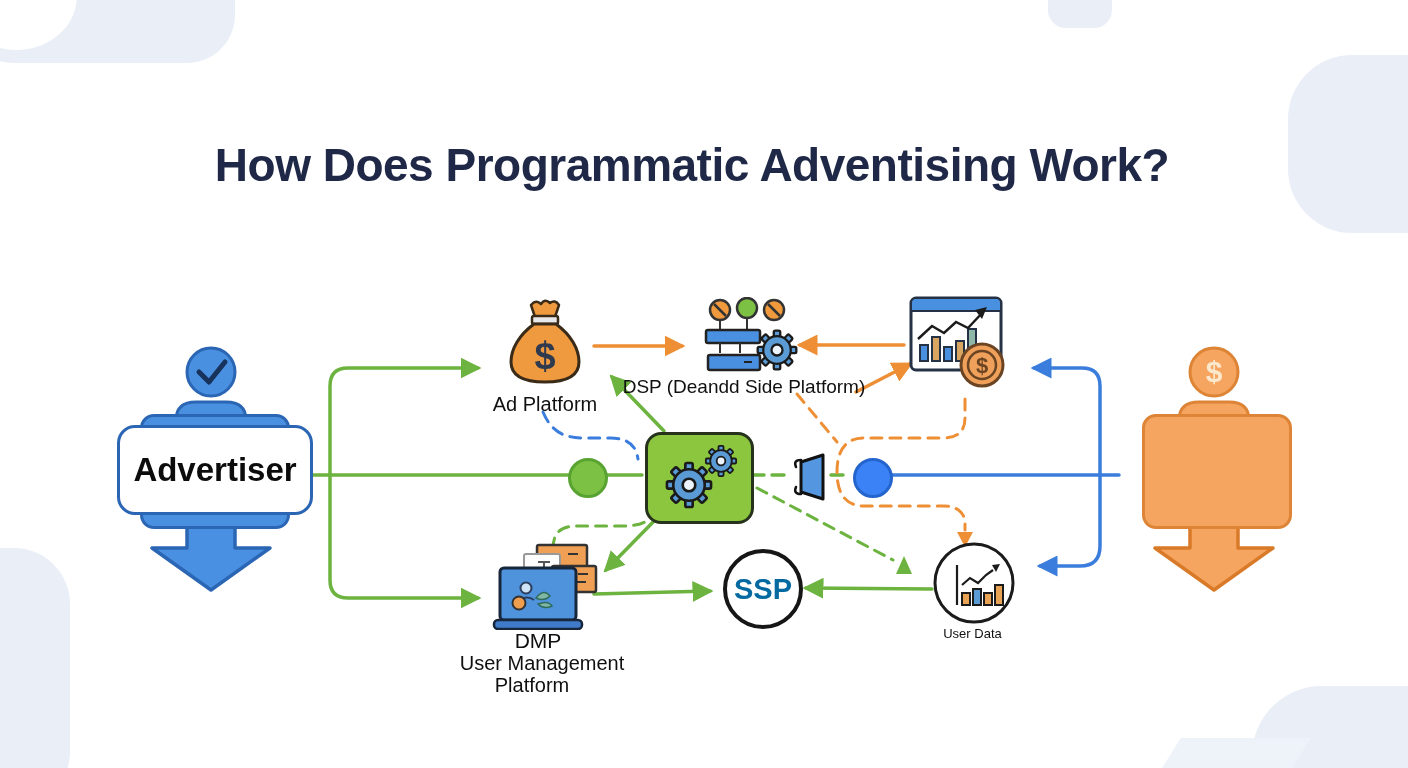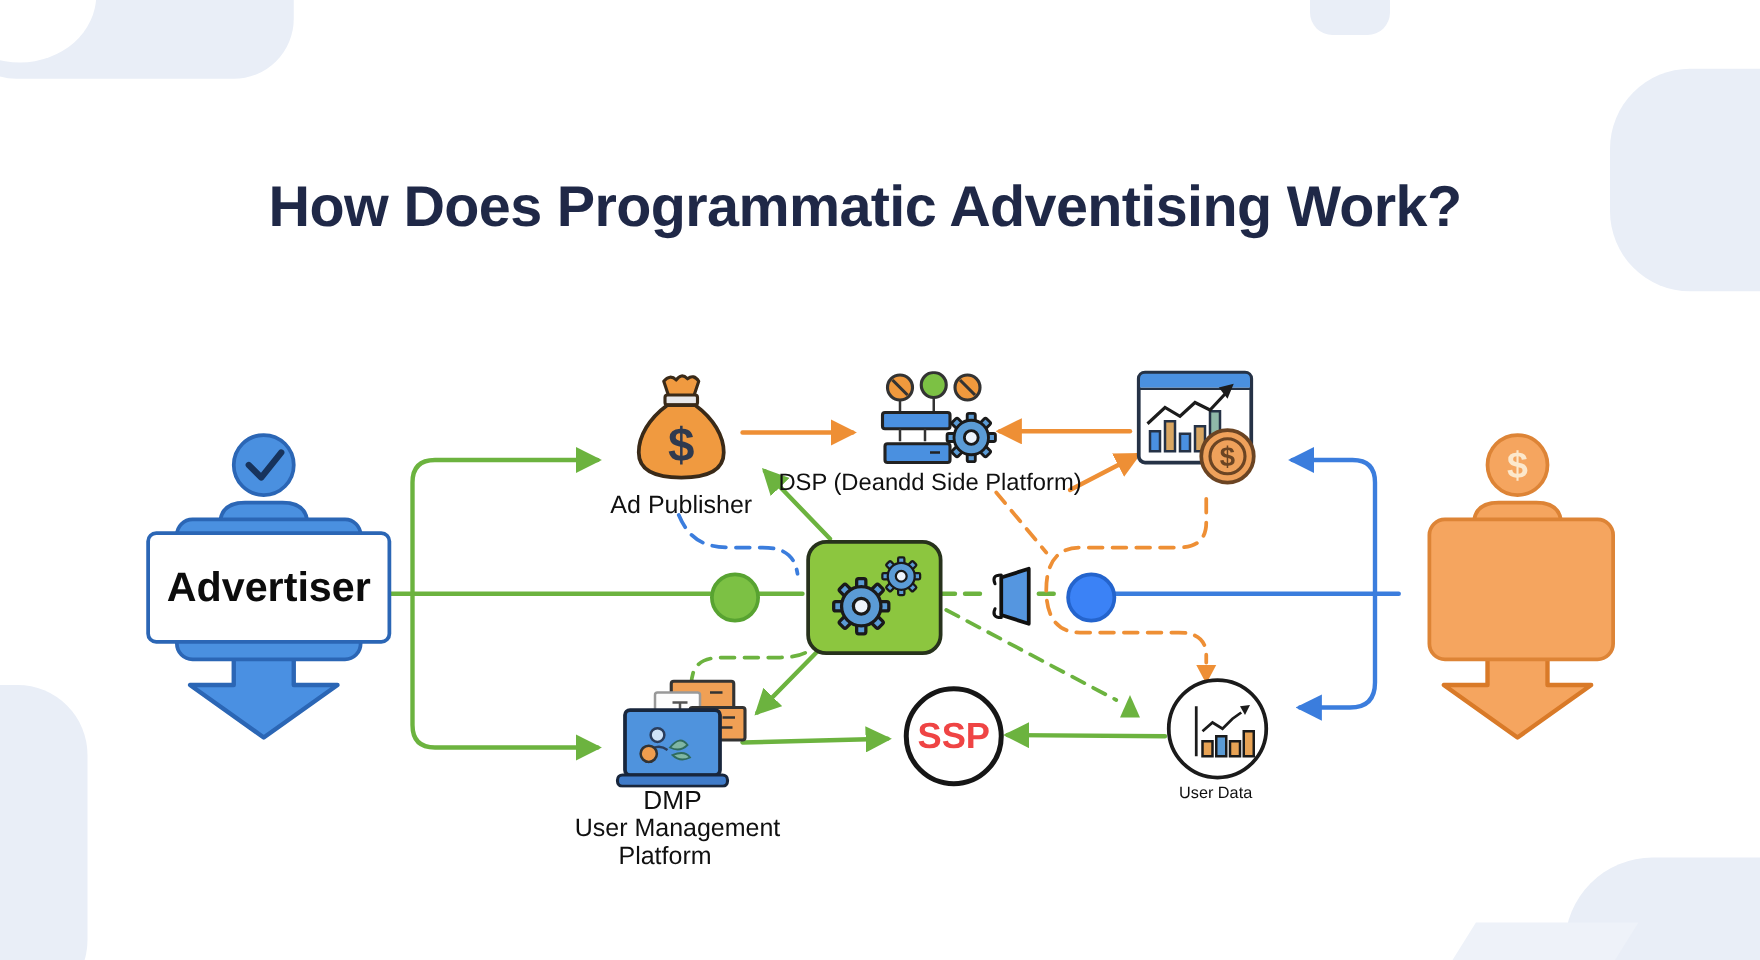--- a/index.html
+++ b/index.html
@@ -5,30 +5,30 @@
   html,body{margin:0;padding:0;background:#ffffff;}
   .canvas{position:relative;width:1408px;height:768px;overflow:hidden;background:#ffffff;
           font-family:"Liberation Sans", sans-serif;}
   .blob{position:absolute;background:#e9eef7;z-index:0;}
   .notch{position:absolute;background:#ffffff;border-radius:50%;z-index:0;}
   .title{position:absolute;left:0;top:138px;width:1384px;text-align:center;
          font-size:46px;font-weight:bold;letter-spacing:-0.5px;color:#1f2847;z-index:3;}
   .conn{position:absolute;left:0;top:0;z-index:1;}
   .abs{position:absolute;}
   .label{position:absolute;text-align:center;color:#101010;z-index:3;line-height:1.15;}
-  .banner{position:absolute;background:#ffffff;border:3px solid;border-radius:8px;
+  .banner{position:absolute;background:#ffffff;border:3px solid;border-radius:18px;
           display:flex;align-items:center;justify-content:center;
           font-size:33px;font-weight:bold;color:#0c0c0c;z-index:4;}
   .ribbon{position:absolute;border:3px solid;border-radius:14px;z-index:3;}
   .node-circle{position:absolute;border-radius:50%;z-index:2;}
   .greenbox{position:absolute;left:645px;top:432px;width:103px;height:86px;background:#8cc63f;
             border:3px solid #27321c;border-radius:16px;z-index:3;}
   .ssp-circle{position:absolute;left:723px;top:549px;width:72px;height:72px;border-radius:50%;
               background:#ffffff;border:4px solid #161616;display:flex;align-items:center;
-              justify-content:center;font-size:29px;font-weight:bold;color:#ef4444;z-index:3;}
+              justify-content:center;font-size:29px;font-weight:bold;color:#0369a1;z-index:3;}
   svg{display:block;}
   .icon{z-index:3;}
   .under{z-index:2;}
 </style>
 </head>
 <body>
 
 <div class="canvas">
 
   <div class="blob" style="left:-35px;top:-45px;width:270px;height:108px;border-radius:0 0 48px 48px;"></div>
@@ -127,21 +127,21 @@
     <polygon points="37,0 85,0 85,44 120,44 61,86 2,44 37,44" fill="#f5a55f" stroke="#d97a28" stroke-width="3.5" stroke-linejoin="round"></polygon>
   </svg>
   <div class="ribbon" style="left:1142px;top:414px;width:144px;height:109px;background:#f5a55f;border-color:#dd8436;"></div>
 
   <svg class="abs icon" style="left:505px;top:297px;" width="80" height="88" viewBox="0 0 80 88">
     <path d="M30,20 L26,8 Q31,2 36,7 Q40,1 45,6 Q50,2 54,8 L50,20 Z" fill="#f09a40" stroke="#3a2a18" stroke-width="2.5" stroke-linejoin="round"></path>
     <rect x="27" y="19" width="26" height="8" rx="2" fill="#e8e8ea" stroke="#3a2a18" stroke-width="2.5"></rect>
     <path d="M29,27 C14,38 6,52 6,65 C6,80 20,85 40,85 C60,85 74,80 74,65 C74,52 66,38 51,27 Z" fill="#f09a40" stroke="#3a2a18" stroke-width="3"></path>
     <text x="40" y="72" text-anchor="middle" font-size="38" font-weight="bold" fill="#2f3a4f">$</text>
   </svg>
-  <div class="label" style="left:465px;top:393px;width:160px;font-size:20px;">Ad Publisher</div>
+  <div class="label" style="left:465px;top:393px;width:160px;font-size:20px;">Ad Platform</div>
 
   <svg class="abs icon" style="left:700px;top:297px;" width="100" height="85" viewBox="0 0 100 85">
     <circle cx="20" cy="13" r="10" fill="#f0993d" stroke="#333" stroke-width="2.5"></circle>
     <line x1="14" y1="7" x2="26" y2="19" stroke="#333" stroke-width="2.5"></line>
     <circle cx="47" cy="11" r="10" fill="#7cc144" stroke="#333" stroke-width="2.5"></circle>
     <circle cx="74" cy="13" r="10" fill="#f0993d" stroke="#333" stroke-width="2.5"></circle>
     <line x1="68" y1="7" x2="80" y2="19" stroke="#333" stroke-width="2.5"></line>
     <path d="M20,23 V33 M47,21 V33" stroke="#333" stroke-width="2" fill="none"></path>
     <rect x="6" y="33" width="54" height="13" rx="2" fill="#4a90e0" stroke="#222" stroke-width="2.5"></rect>
     <path d="M20,46 V56 M40,46 V56" stroke="#333" stroke-width="2" fill="none"></path>

